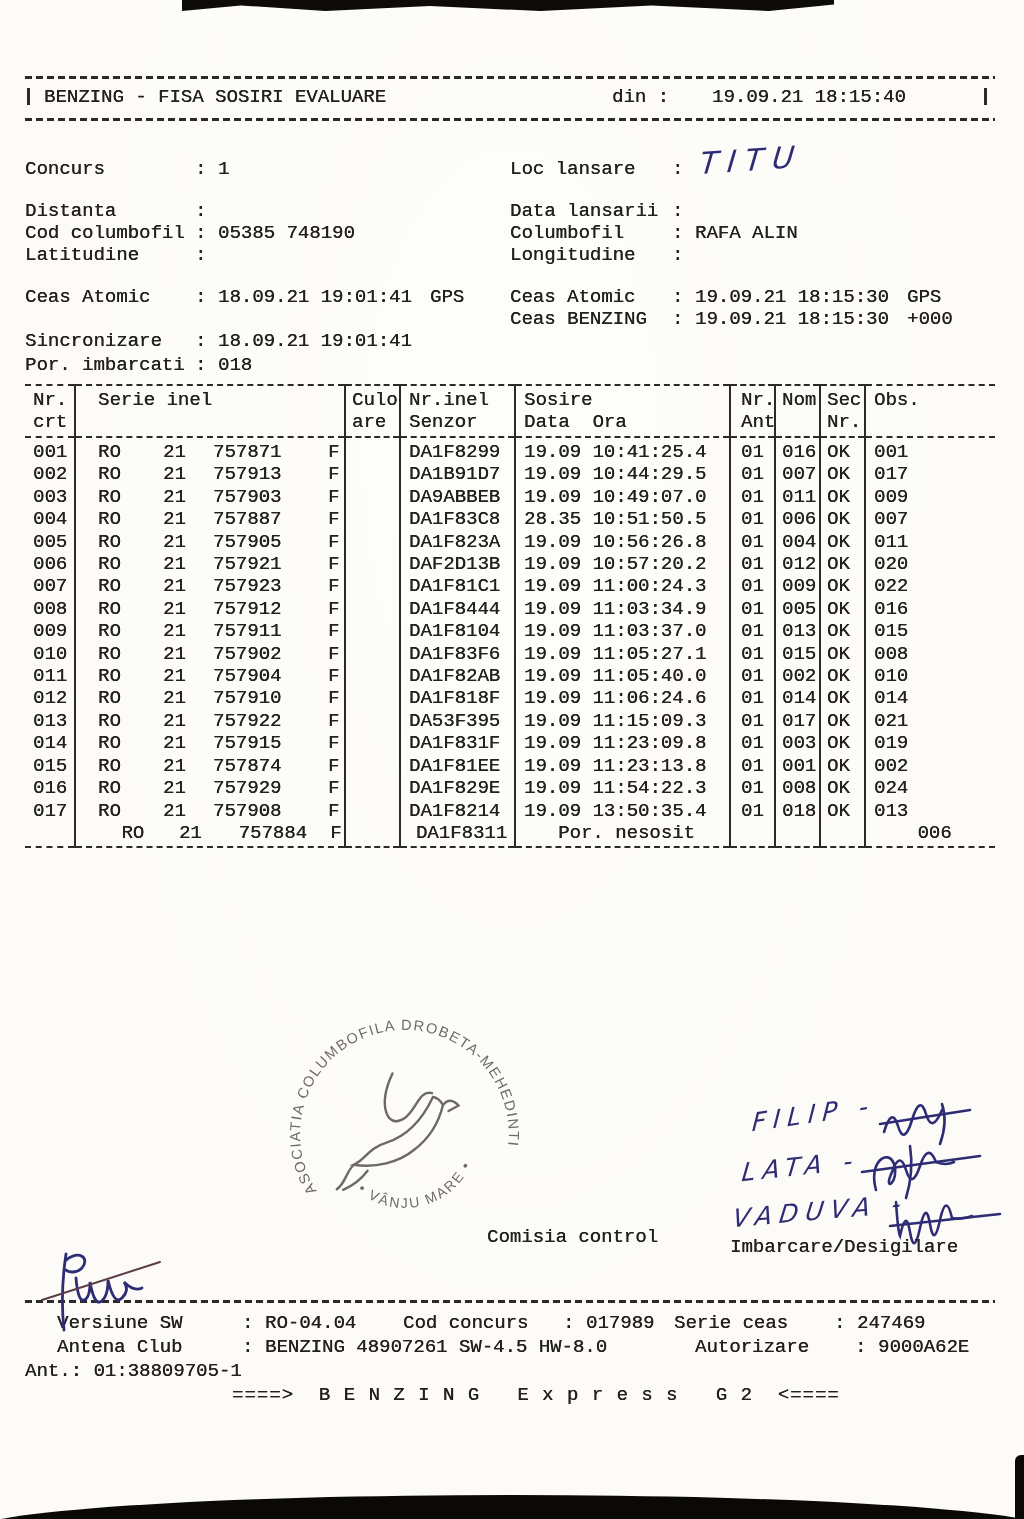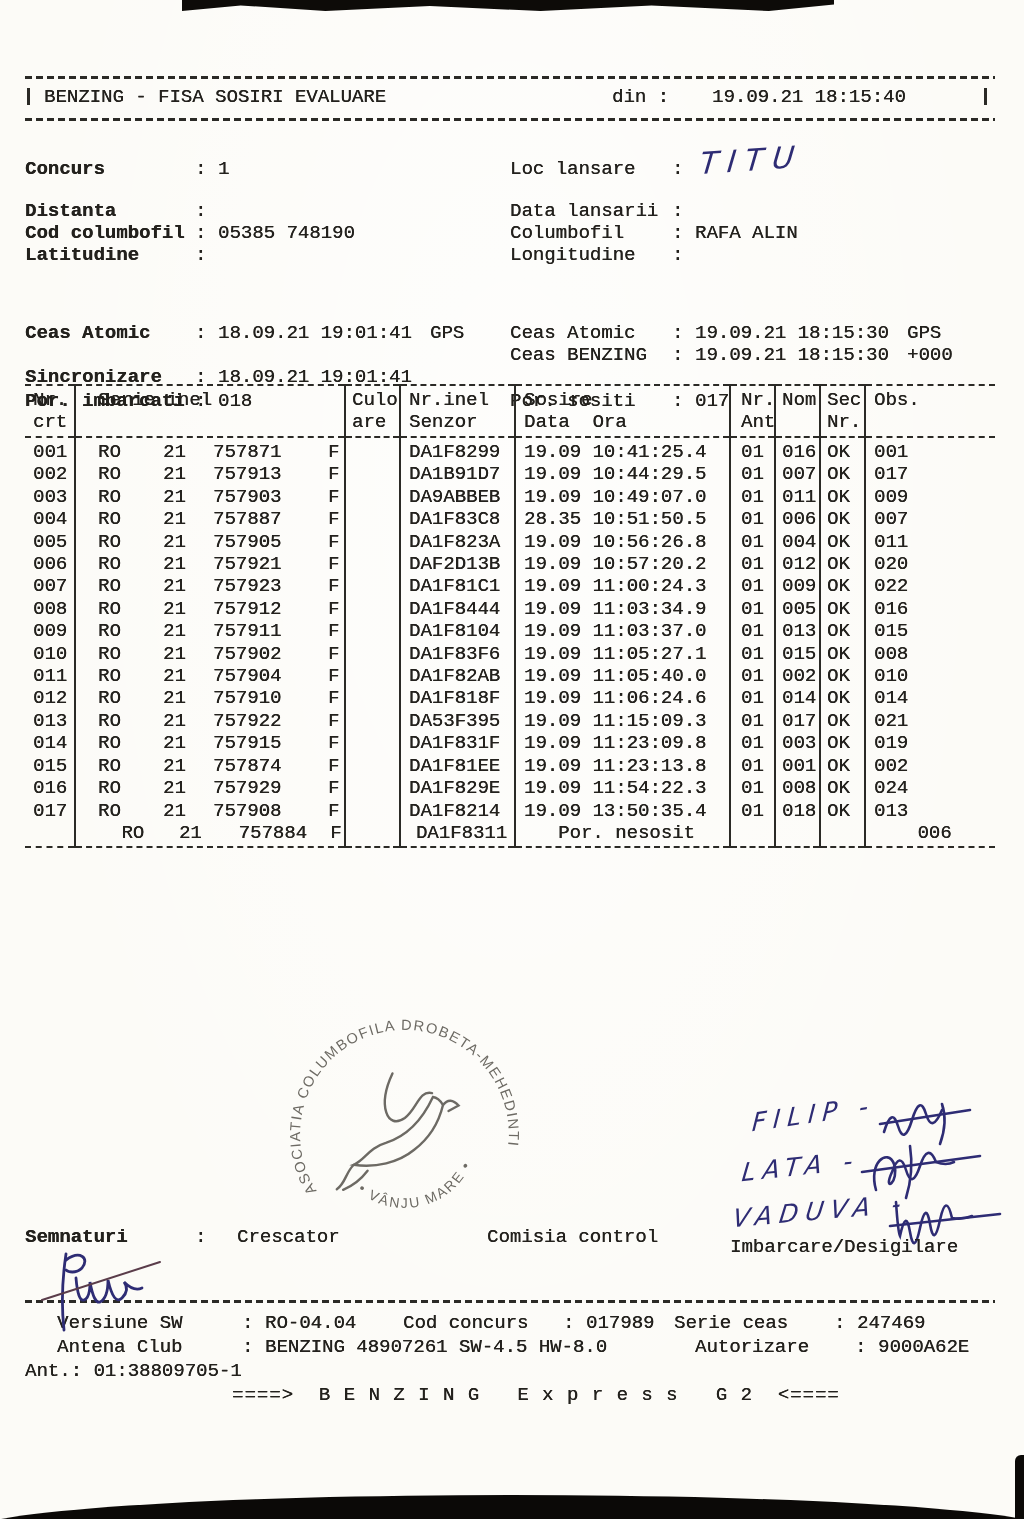--- a/index.html
+++ b/index.html
@@ -14,24 +14,24 @@
   #paper{
     position:relative;width:1024px;height:1519px;margin:0 auto;
     background:
       radial-gradient(ellipse at 50% 30%, rgba(255,255,255,.6), rgba(0,0,0,0) 70%),
       var(--paper);
     overflow:hidden;color:var(--ink);
   }
   .line{position:absolute;white-space:pre;font-size:19px;line-height:22px;
         text-shadow:.3px 0 0 currentColor;}
   .lb{display:inline-block;}
-  .w170{width:170px;font-weight:bold;} .w162{width:162px;} .w185{width:185px;margin-left:32px;} .w160{width:160px;}
+  .w170{width:170px;} .w162{width:162px;} .w185{width:185px;margin-left:32px;} .w160{width:160px;}
   .cl{display:inline-block;width:14px;}
   .val{display:inline-block;margin-left:9px;}
-  .vclock{display:inline-block;width:212px;margin-left:9px;margin-top:36px;}
+  .vclock{display:inline-block;width:212px;margin-left:9px;}
   
   .top-band{position:absolute;left:182px;top:0;width:652px;height:11px;background:#0d0b08;
     clip-path:polygon(0 0,100% 0,100% 40%,90% 100%,72% 50%,55% 100%,38% 55%,22% 100%,9% 50%,0 100%);}
   .bottom-band{position:absolute;left:-30px;right:-30px;bottom:-16px;height:40px;background:#0b0907;
     border-radius:50% 50% 0 0 / 90% 90% 0 0;}
   .corner-sliver{position:absolute;right:0;bottom:0;width:9px;height:64px;background:#0b0907;border-radius:6px 0 0 0;}
   
   .dash{position:absolute;left:25px;width:970px;height:3px;
     background:repeating-linear-gradient(90deg,var(--ink2) 0 7px,transparent 7px 11px);}
   
@@ -84,21 +84,20 @@
   <div class="line" style="left:510px;top:244px"><span class="lb w162">Longitudine</span><span class="cl">:</span><span class="val"></span></div>
 
   <div class="hand hw-name" style="left:700px;top:146px;font-size:30px;letter-spacing:9px;transform:rotate(-4deg) skewX(-10deg)">TITU</div>
 
   <div class="line" style="left:25px;top:286px"><span class="lb w170">Ceas Atomic</span><span class="cl">:</span><span class="vclock">18.09.21 19:01:41</span><span>GPS</span></div>
   <div class="line" style="left:25px;top:330px"><span class="lb w170">Sincronizare</span><span class="cl">:</span><span class="vclock">18.09.21 19:01:41</span></div>
   <div class="line" style="left:25px;top:354px"><span class="lb w170">Por. imbarcati</span><span class="cl">:</span><span class="vclock">018</span></div>
 
   <div class="line" style="left:510px;top:286px"><span class="lb w162">Ceas Atomic</span><span class="cl">:</span><span class="vclock">19.09.21 18:15:30</span><span>GPS</span></div>
   <div class="line" style="left:510px;top:308px"><span class="lb w162">Ceas BENZING</span><span class="cl">:</span><span class="vclock">19.09.21 18:15:30</span><span>+000</span></div>
-  <div class="line" style="left:510px;top:354px"><span class="lb w162">Por. sositi</span><span class="cl">:</span><span class="vclock">017</span></div>
 
   <table>
     <colgroup>
       <col style="width:50px">
         <col style="width:270px">
         <col style="width:55px">
       <col style="width:115px">
         <col style="width:215px">
         <col style="width:45px">
       <col style="width:45px">
@@ -361,21 +360,20 @@
   </svg>
 
   <div class="hand hw-name" style="left:733px;top:1204px;transform:rotate(-5deg) skewX(-12deg)">VADUVA -</div>
   <svg class="scribble" style="left:888px;top:1192px" width="120" height="54" viewBox="0 0 120 54">
     <g fill="none" stroke="#2e2c74" stroke-width="2.6" stroke-linecap="round">
       <path d="M8,10 q2,30 4,34 q6,-28 10,-4 t10,-4 t10,-4 t10,-4 t12,-2 q10,2 20,-2"></path>
       <path d="M2,34 L112,22"></path>
     </g>
   </svg>
 
-  <div class="line" style="left:25px;top:1226px"><span class="lb w170">Semnaturi</span><span class="cl">:</span><span class="val" style="margin-left:28px">Crescator</span></div>
   <div class="line" style="left:487px;top:1226px">Comisia control</div>
   <div class="line" style="left:730px;top:1236px">Imbarcare/Desigilare</div>
 
   <svg class="scribble" style="left:32px;top:1242px;z-index:3" width="140" height="92" viewBox="0 0 140 92">
     <g fill="none" stroke="#2e2c74" stroke-width="2.8" stroke-linecap="round">
       <path d="M34,12 q-6,40 -2,76"></path>
       <path d="M34,18 C48,8 58,16 50,26 C44,32 36,30 34,28"></path>
       <path d="M44,36 q2,24 8,22 q6,-2 6,-18 q4,22 10,20 q8,-4 8,-22 q6,26 14,18 q8,-8 2,-16 q10,10 18,6"></path>
       <path d="M10,58 L128,20" stroke="#5a3c4a" stroke-width="2"></path>
     </g>

